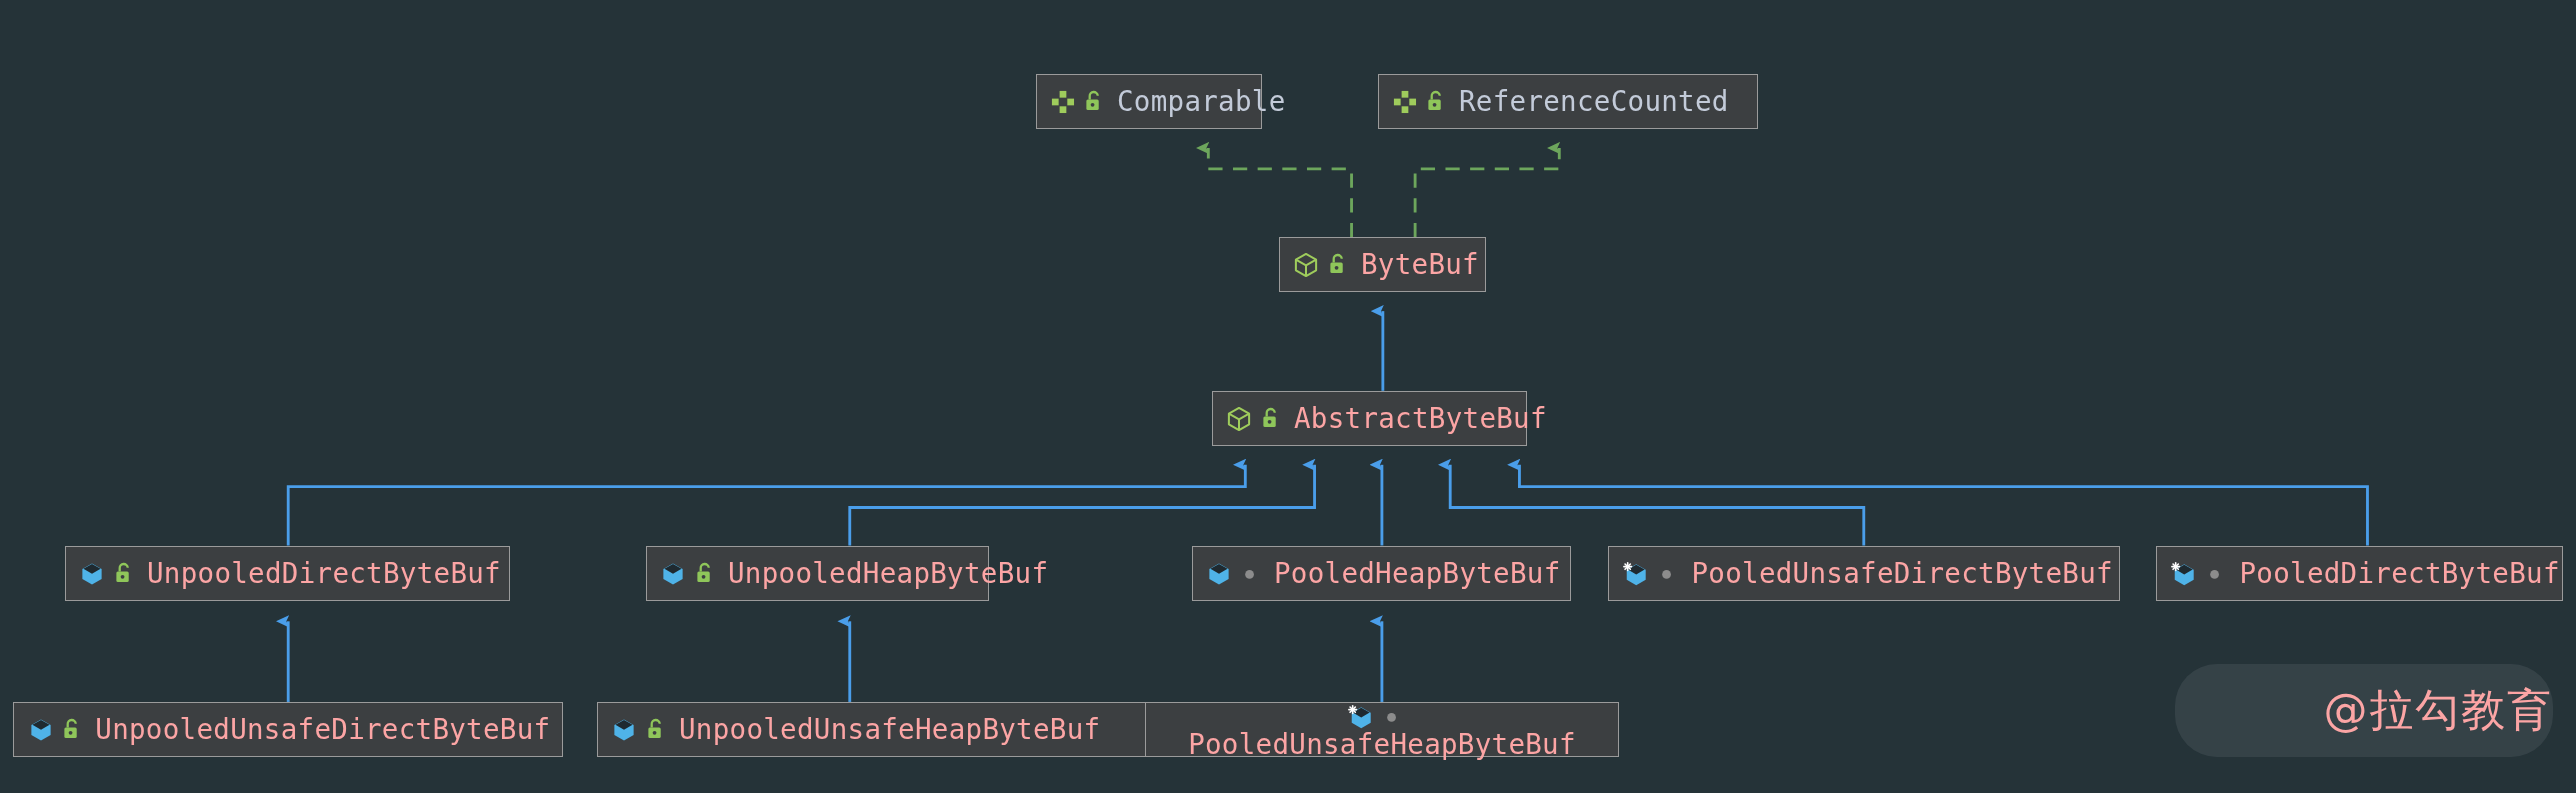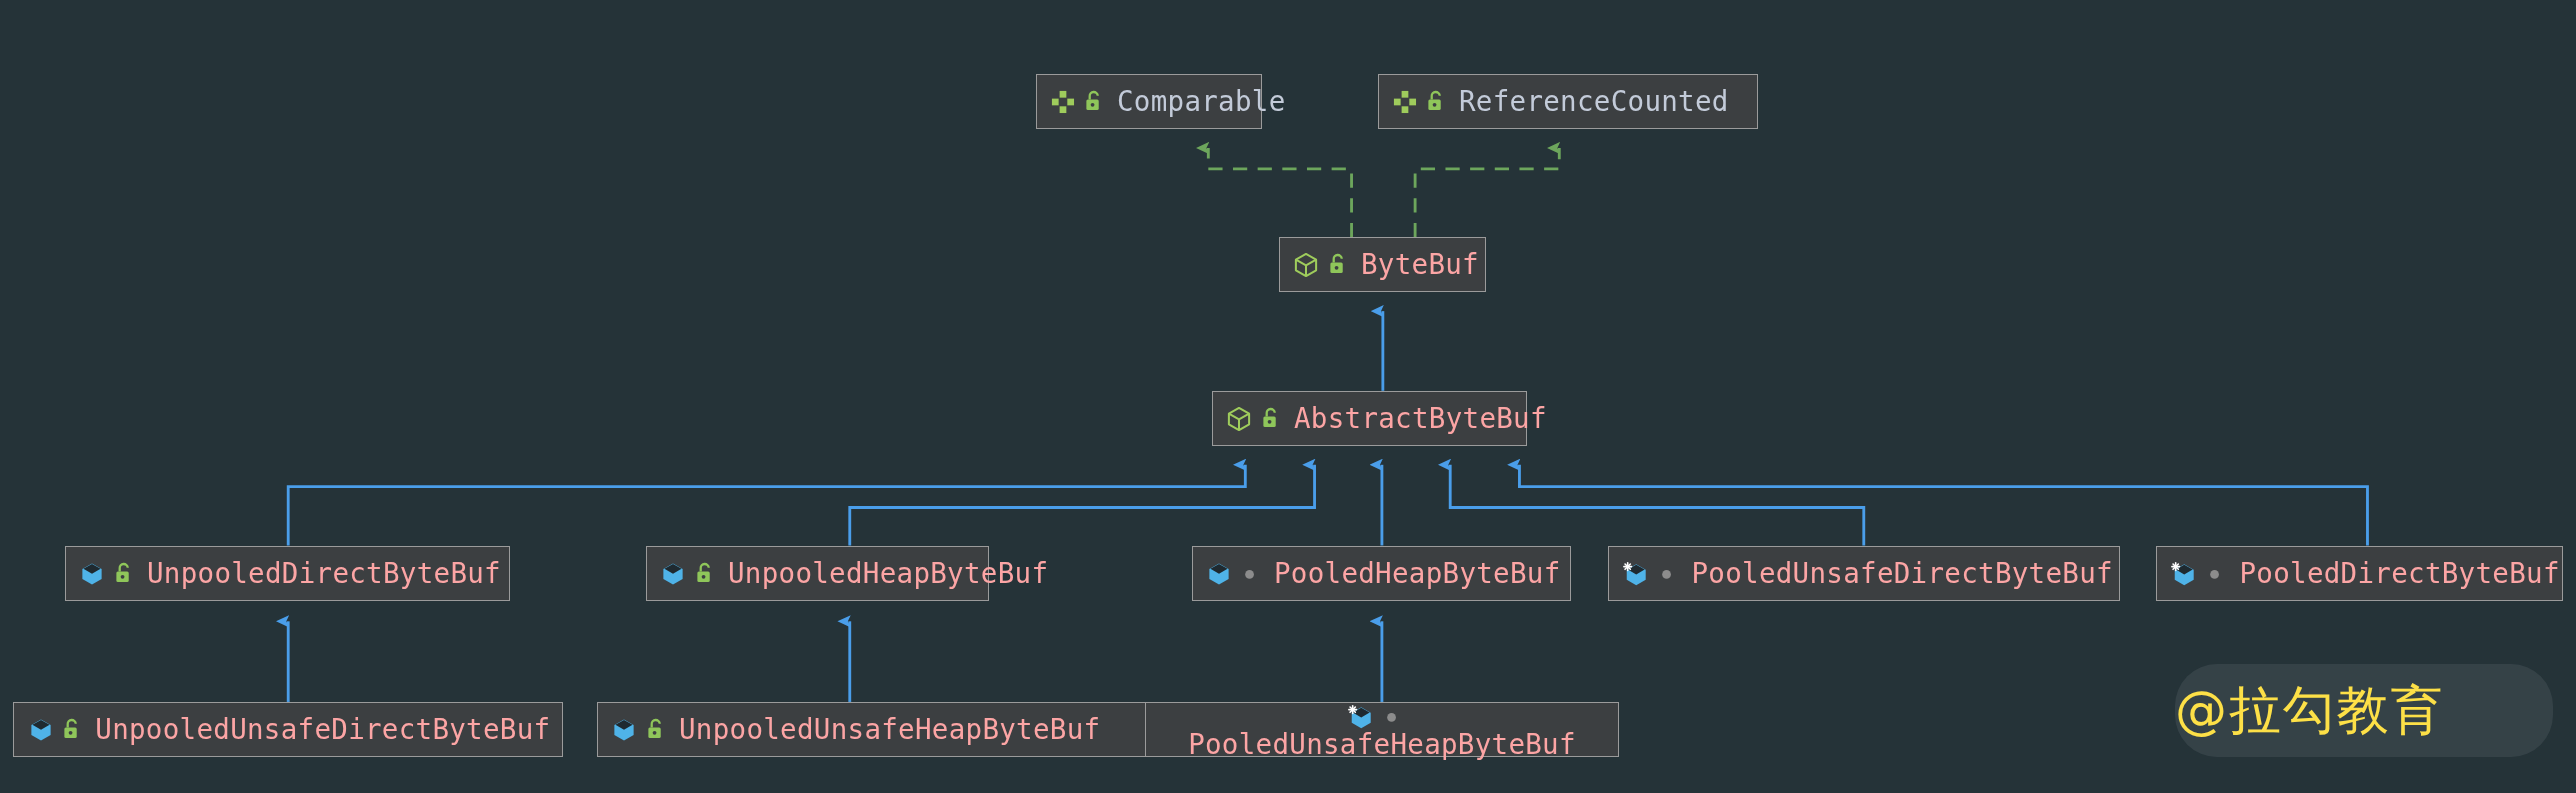--- a/index.html
+++ b/index.html
@@ -52,26 +52,26 @@
     letter-spacing: 0.3px;
     line-height: 1;
   }
   .node.iface .nodelabel { color: #C3CBD9; }
 
   
   #watermark {
     position: absolute;
     display: flex;
     align-items: center;
-    justify-content: flex-start;
+    justify-content: flex-end;
     background: rgba(60,72,78,0.72);
     border-radius: 42px;
-    color: #fde047;
+    color: #fca5a5;
     font-family: "DejaVu Sans", "Liberation Sans", sans-serif;
-    font-size: 52px;
+    font-size: 44px;
     letter-spacing: 1.9px;
   }
 </style>
 </head>
 <body>
 
 <div id="canvas">
 
   <svg id="edges" viewBox="0 0 2714 836" xmlns="http://www.w3.org/2000/svg">
     <defs>

